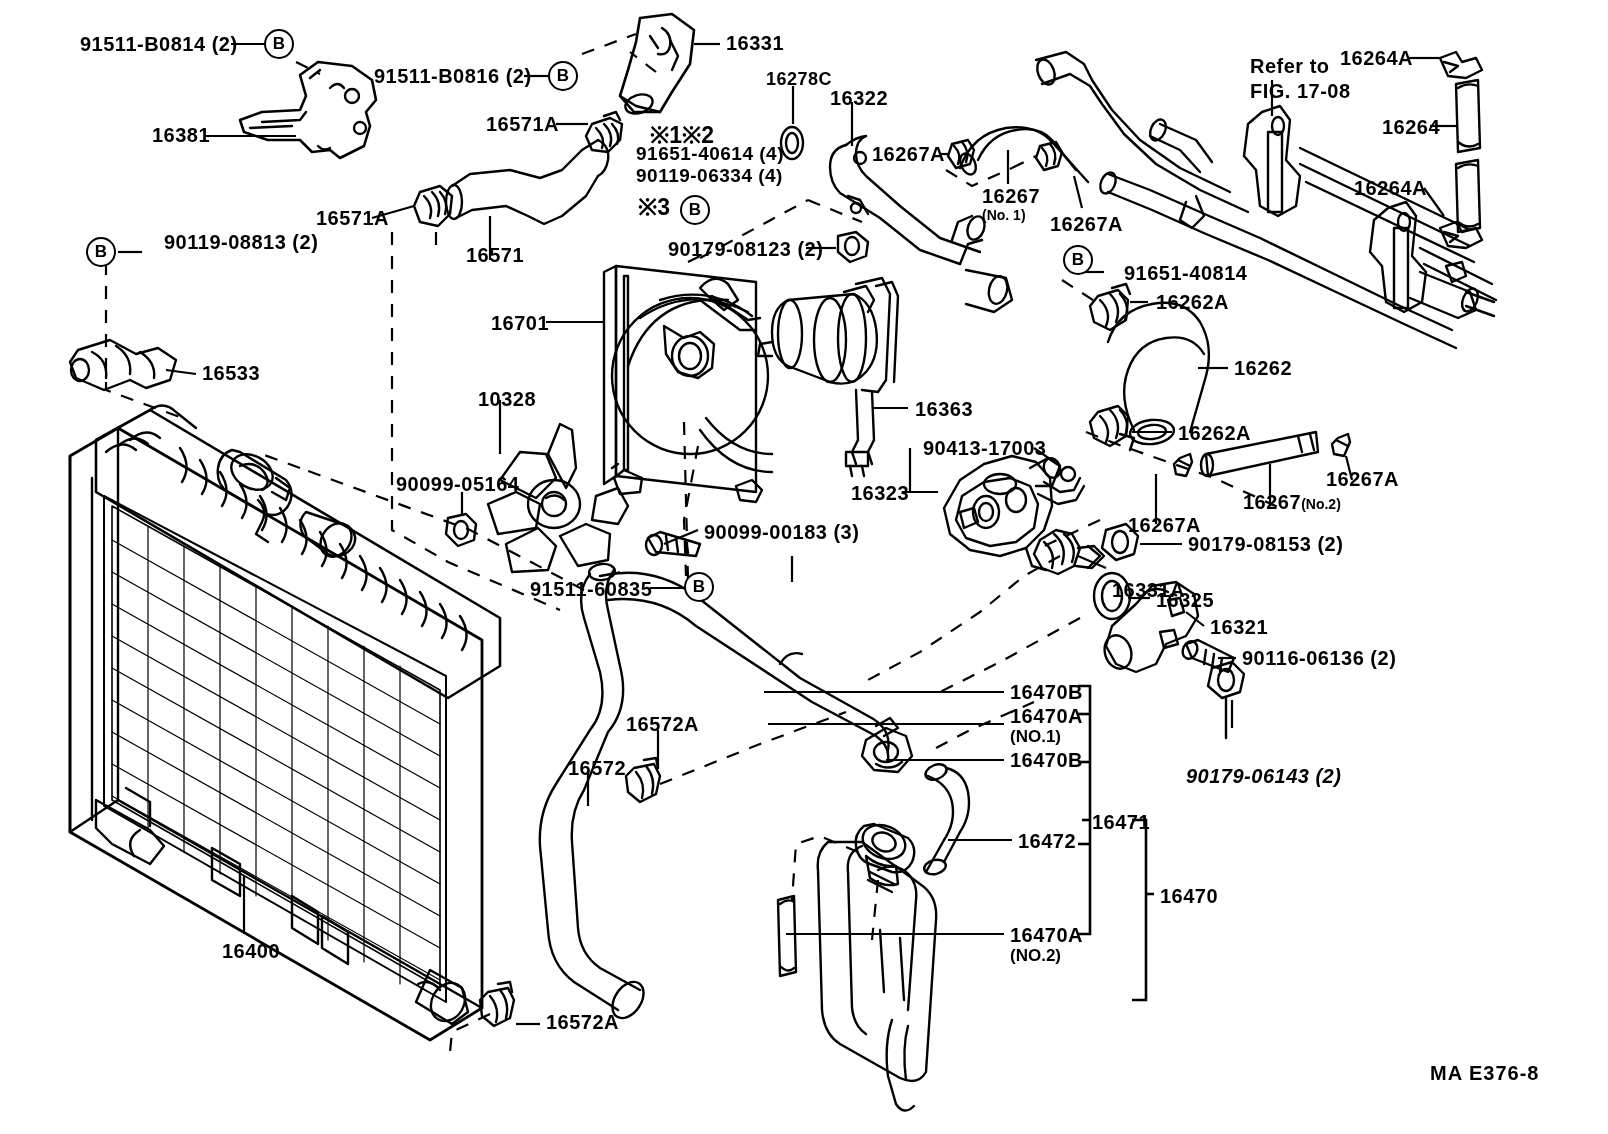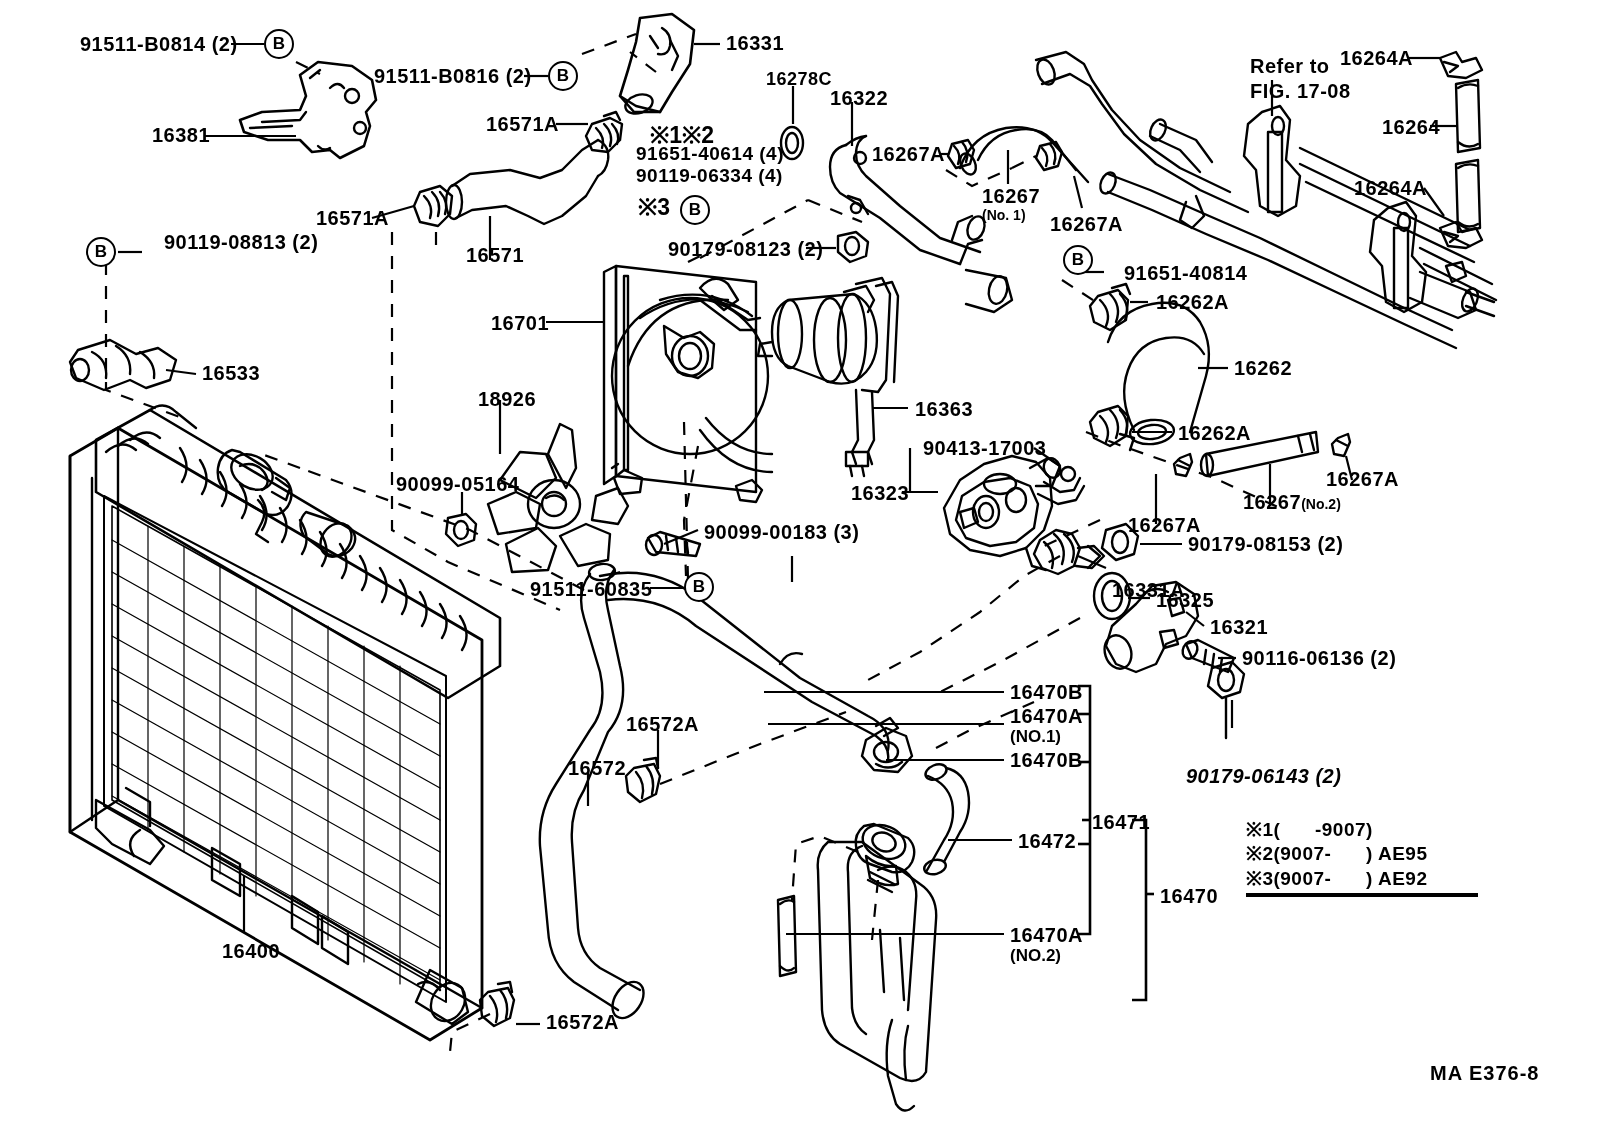--- a/index.html
+++ b/index.html
@@ -462,21 +462,21 @@
   <div class="lbl" style="left:1354px;top:178px;">16264A</div>
 
   <div class="lbl" style="left:316px;top:208px;">16571A</div>
   <div class="lbl" style="left:466px;top:245px;">16571</div>
   <div class="lbl" style="left:148px;top:232px;margin-left:16px;">90119-08813 (2)</div>
   <div class="lbl" style="left:668px;top:239px;">90179-08123 (2)</div>
   <div class="lbl" style="left:1124px;top:263px;">91651-40814</div>
   <div class="lbl" style="left:1156px;top:292px;">16262A</div>
   <div class="lbl" style="left:202px;top:363px;">16533</div>
   <div class="lbl" style="left:491px;top:313px;">16701</div>
-  <div class="lbl" style="left:478px;top:389px;">18926</div>
+  <div class="lbl" style="left:478px;top:389px;">10328</div>
   <div class="lbl" style="left:915px;top:399px;">16363</div>
   <div class="lbl" style="left:1234px;top:358px;">16262</div>
   <div class="lbl" style="left:1178px;top:423px;">16262A</div>
   <div class="lbl" style="left:923px;top:438px;">90413-17003</div>
   <div class="lbl" style="left:851px;top:483px;">16323</div>
 
   <div style="position:absolute;left:1243px;top:492px;">
     <span class="lbl" style="position:static;">16267</span><span style="font-size:14px;font-weight:bold;">(No.2)</span>
   </div>
 
@@ -514,22 +514,16 @@
   <div class="bigmark" style="position:absolute;left:650px;top:118px;">※1※2</div>
   <div class="lbl" style="left:636px;top:144px;font-size:19px;">91651-40614 (4)</div>
   <div class="lbl" style="left:636px;top:166px;font-size:19px;">90119-06334 (4)</div>
   <div class="bigmark" style="position:absolute;left:638px;top:190px;">※3</div>
 
   <div style="position:absolute;left:1250px;top:54px;font-size:20px;font-weight:bold;line-height:1.25;letter-spacing:.5px;">
     <div>Refer to</div>
     <div>FIG. 17-08</div>
   </div>
 
-  <div class="legend" style="left:1246px;top:818px;">
-    <div class="row">※1(      -9007)</div>
-    <div class="row">※2(9007-      ) AE95</div>
-    <div class="row">※3(9007-      ) AE92</div>
-    <div class="bar"></div>
-  </div>
 
   <div class="dwg" style="left:1430px;top:1062px;">MA E376-8</div>
 
 </div>
 
 </body></html>

